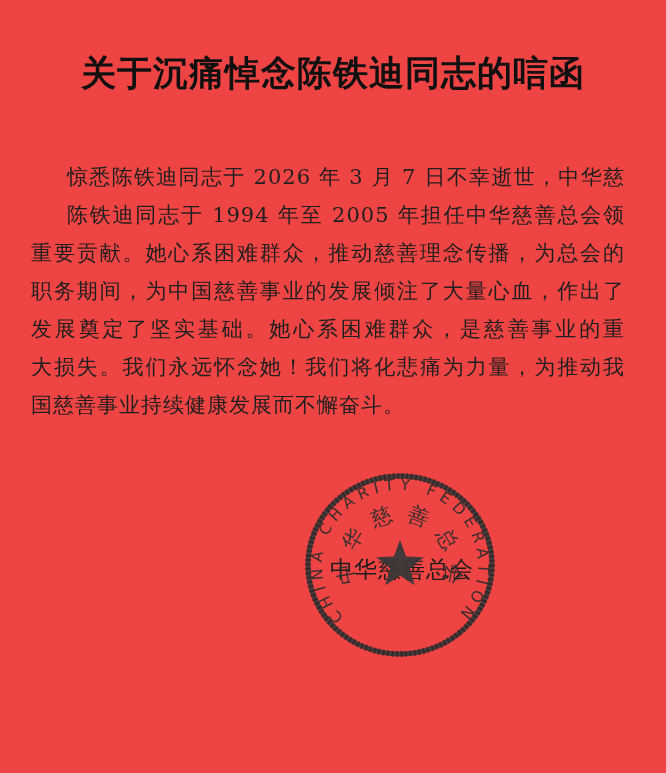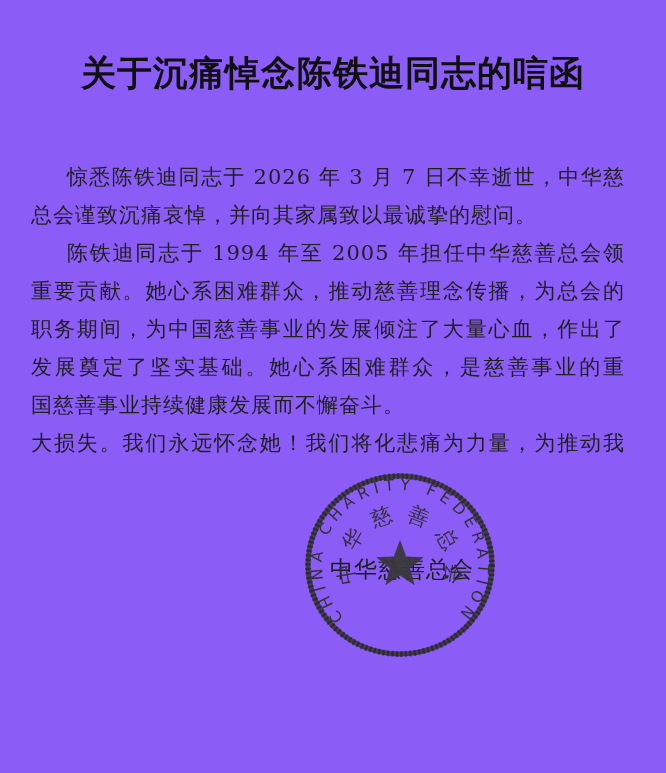--- a/index.html
+++ b/index.html
@@ -1,19 +1,19 @@
 <!DOCTYPE html>
 <html><head>
 <meta charset="utf-8">
 <style>
   html,body{margin:0;padding:0;background:#ffffff;}
   .page{
     position:relative;
     width:666px;height:773px;
-    background:#8b5cf6;
+    background:#ef4444;
     overflow:hidden;
     font-family:"DejaVu Serif", serif;
     color:#222222;
   }
   .title{
     position:absolute;
     top:50px;left:0;width:666px;
     margin:0;
     text-align:center;
     font-size:35px;
@@ -71,27 +71,26 @@
 </style>
 </head>
 <body>
 
 <div class="page">
 
   <h1 class="title">关于沉痛悼念陈铁迪同志的唁函</h1>
 
   <div class="body-block" id="body-lines">
       <div class="line ind jst">惊悉陈铁迪同志于 2026 年 3 月 7 日不幸逝世，中华慈善</div>
-      <div class="line">总会谨致沉痛哀悼，并向其家属致以最诚挚的慰问。</div>
       <div class="line ind jst">陈铁迪同志于 1994 年至 2005 年担任中华慈善总会领导</div>
       <div class="line jst">重要贡献。她心系困难群众，推动慈善理念传播，为总会的</div>
       <div class="line jst">职务期间，为中国慈善事业的发展倾注了大量心血，作出了</div>
       <div class="line jst">发展奠定了坚实基础。她心系困难群众，是慈善事业的重</div>
+      <div class="line jst">大损失。我们永远怀念她！我们将化悲痛为力量，为推动我</div>
       <div class="line">国慈善事业持续健康发展而不懈奋斗。</div>
-      <div class="line jst">大损失。我们永远怀念她！我们将化悲痛为力量，为推动我</div>
     </div>
 
   <div class="signature">中华慈善总会</div>
 
 
   <svg class="seal" viewBox="0 0 198 192" xmlns="http://www.w3.org/2000/svg">
 
     <ellipse cx="98" cy="95" rx="92" ry="89" fill="none" stroke="#3a3a3a" stroke-width="5"></ellipse>
     <ellipse cx="98" cy="95" rx="92" ry="89" fill="none" stroke="#161616" stroke-width="6" stroke-dasharray="2 2.5" opacity="0.55"></ellipse>
 

